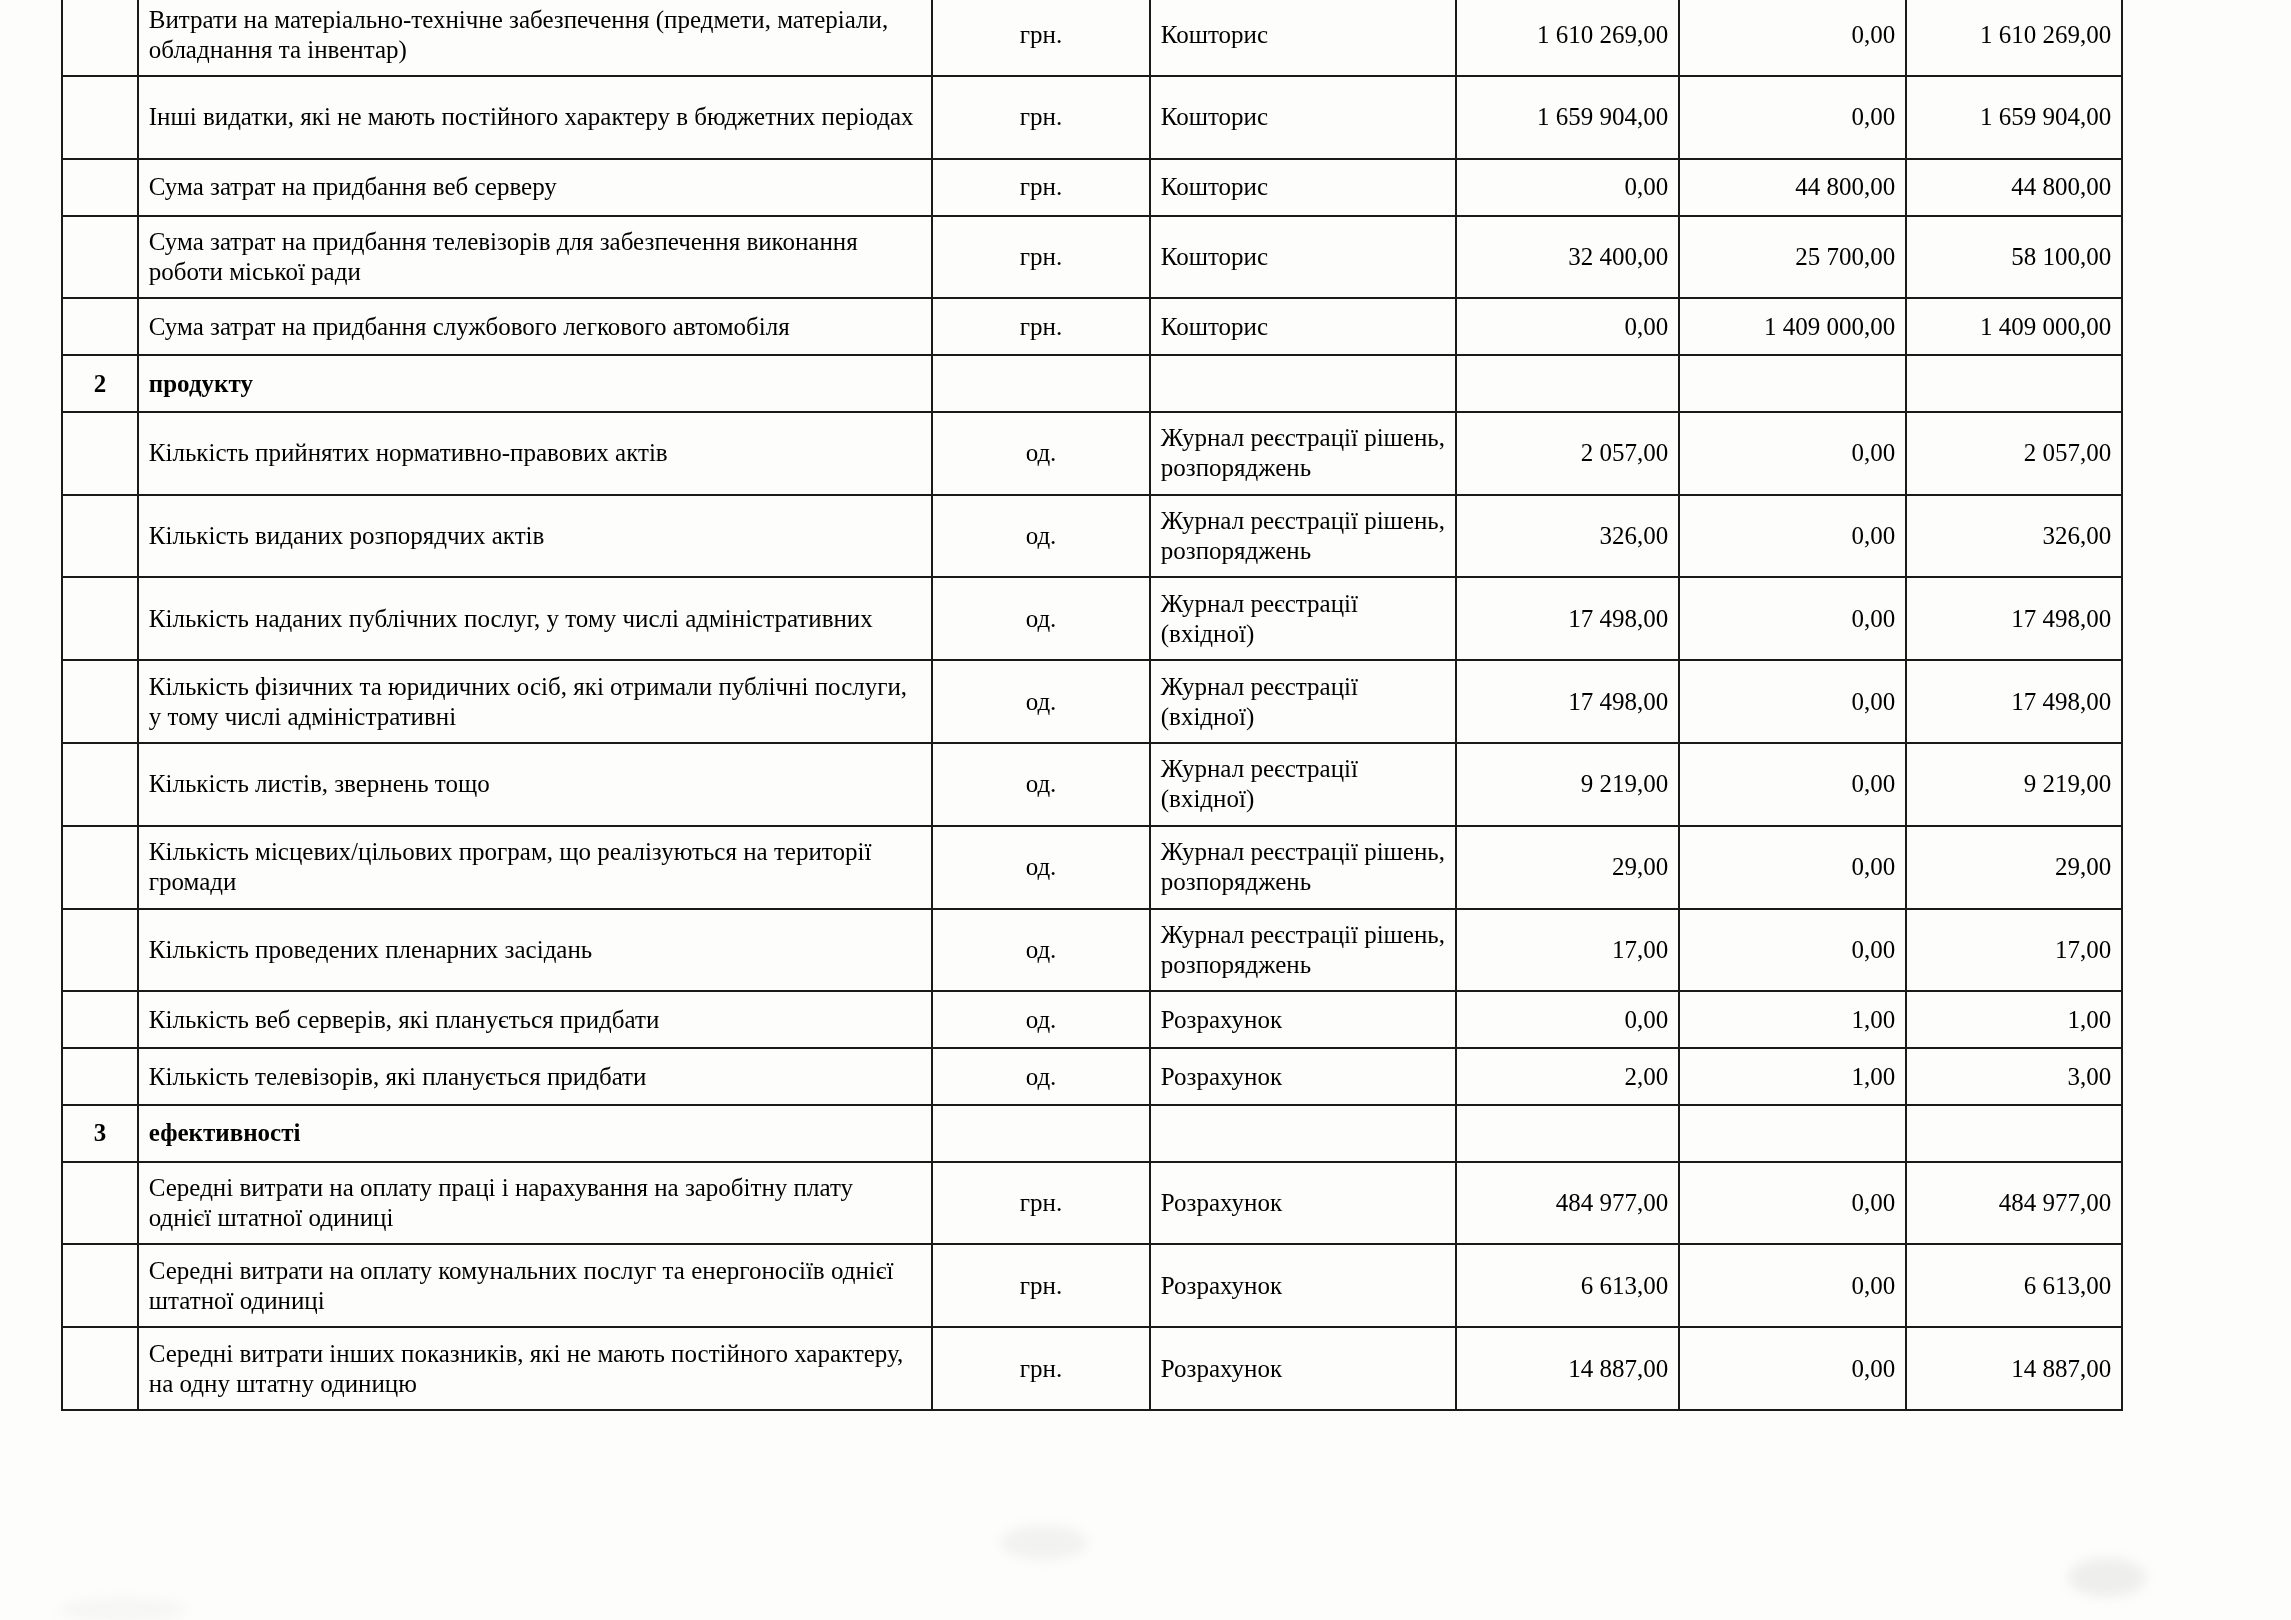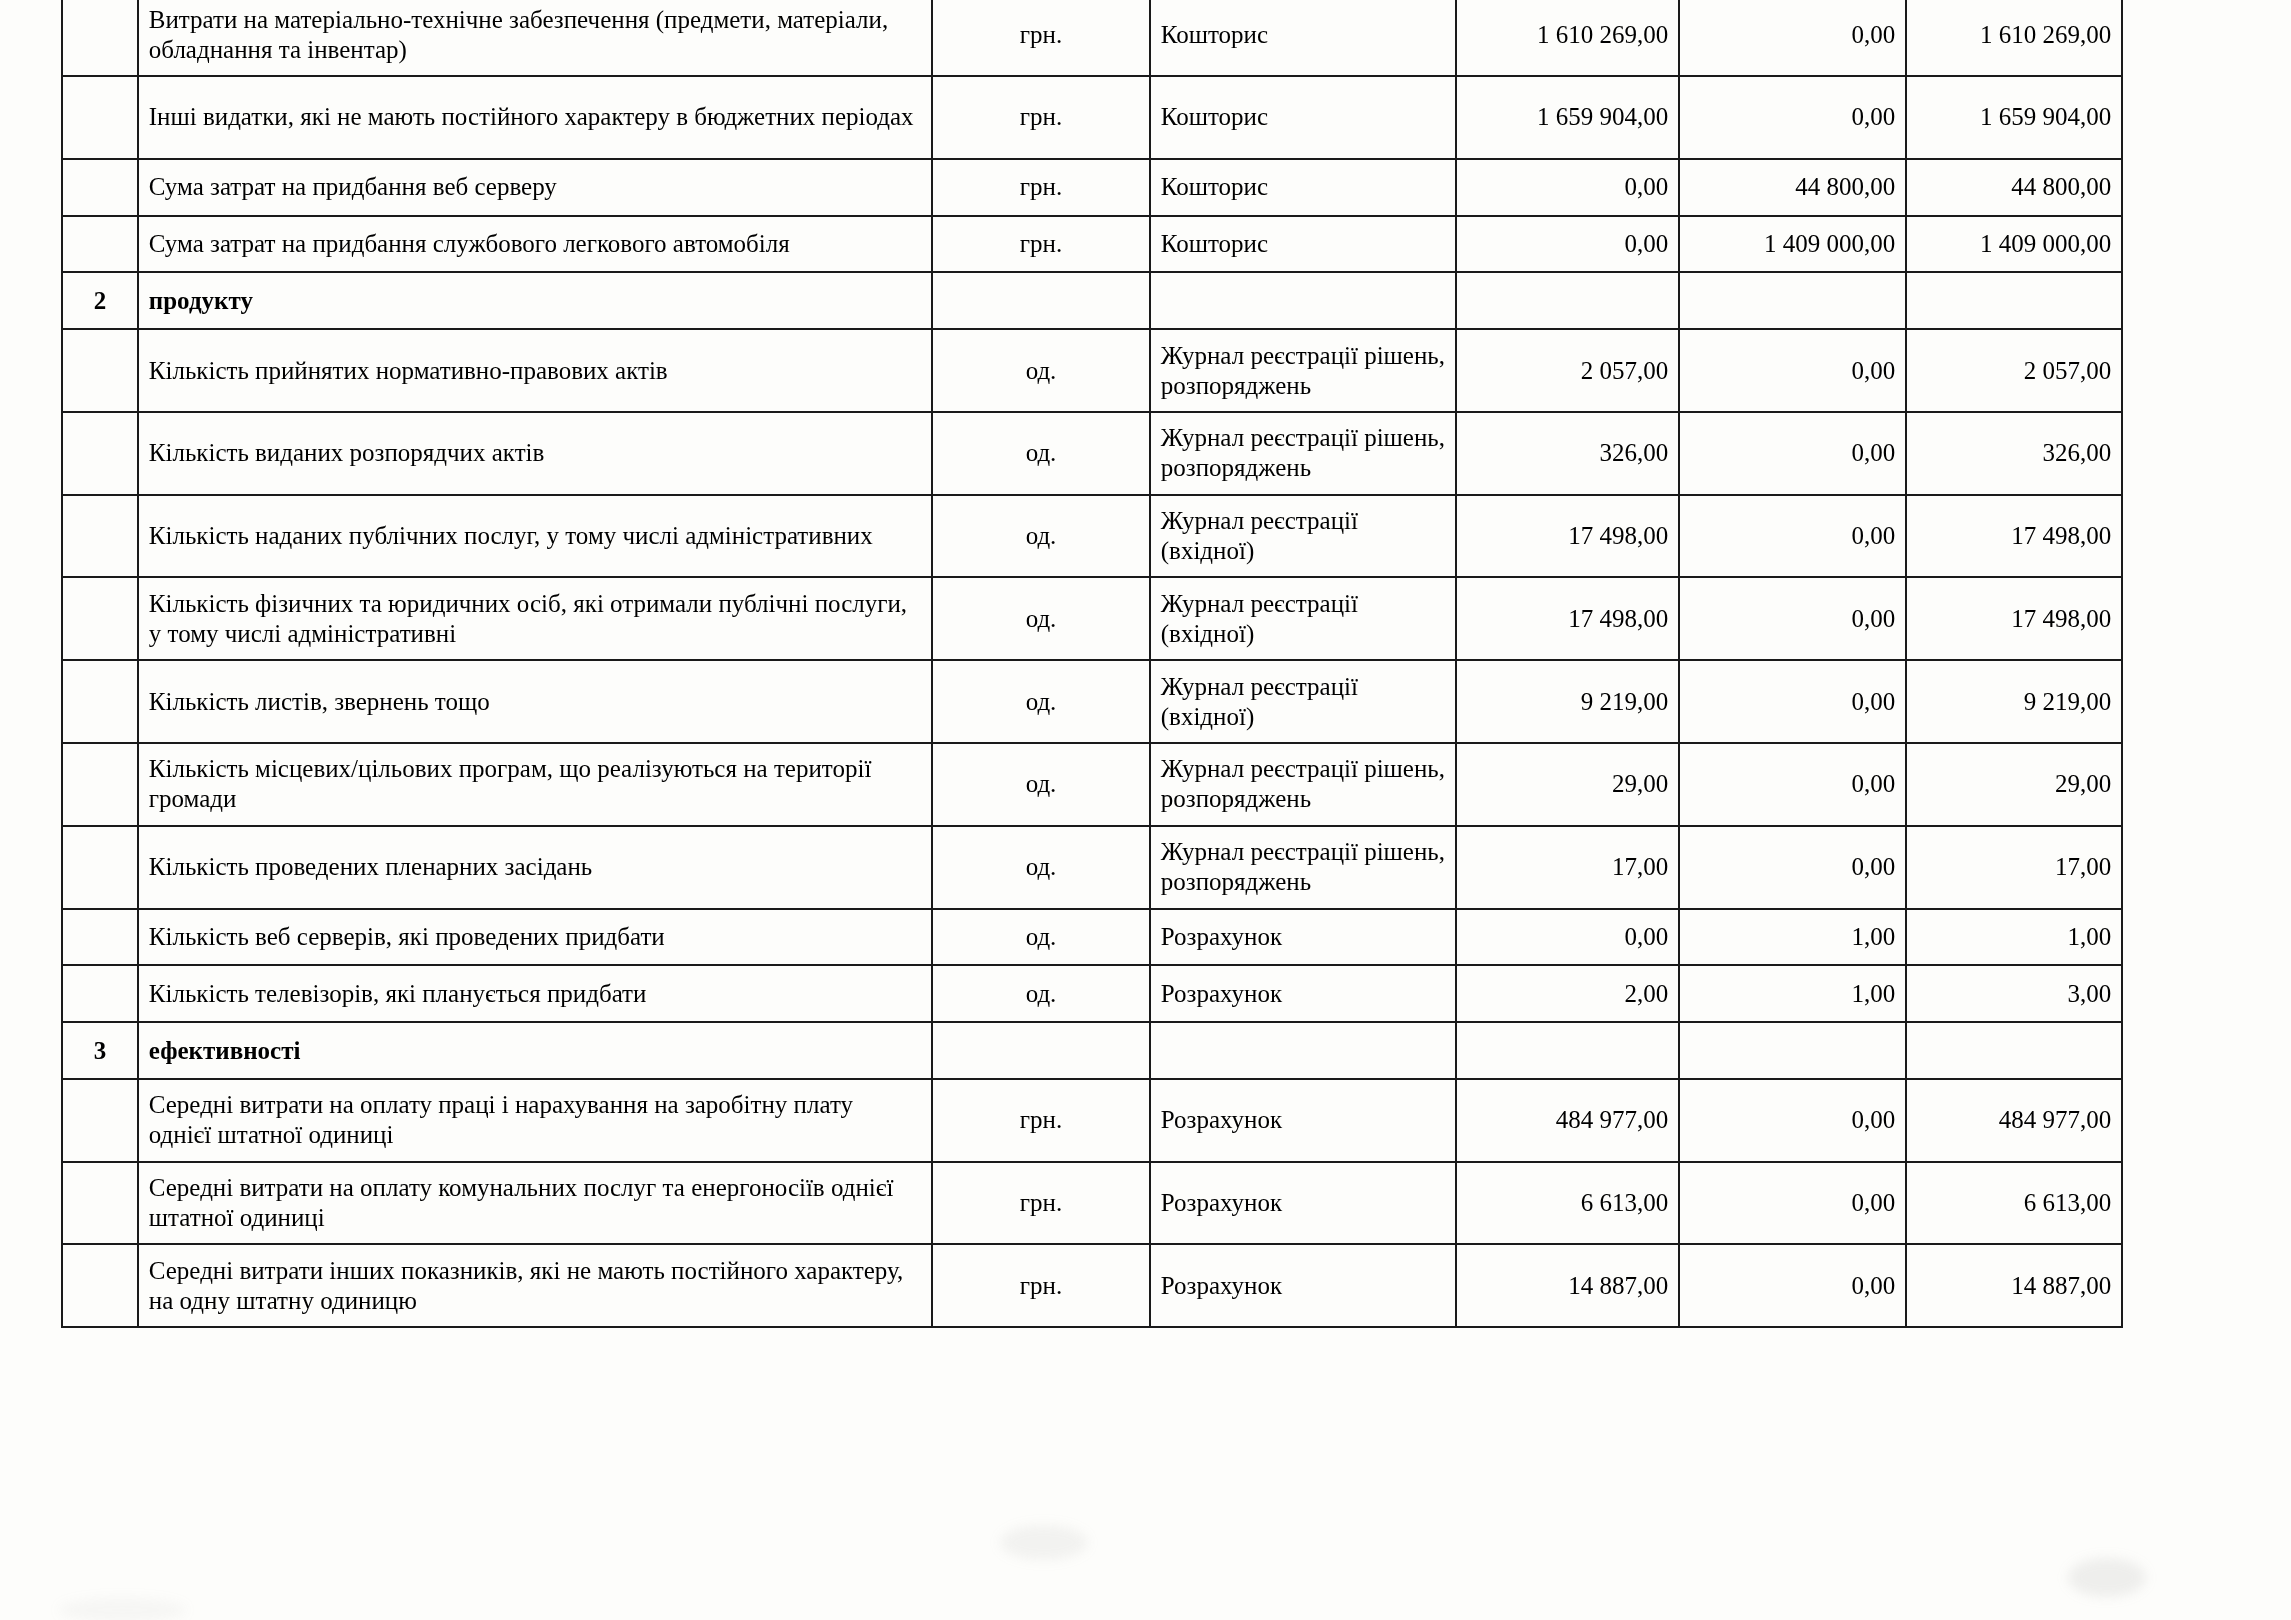--- a/index.html
+++ b/index.html
@@ -116,20 +116,29 @@
       <tr class="row-1line">
         <td class="c-num-cell"></td>
         <td class="c-name-cell">Сума затрат на придбання веб серверу</td>
         <td class="c-unit-cell">грн.</td>
         <td class="c-src-cell">Кошторис</td>
         <td class="num">0,00</td>
         <td class="num">44 800,00</td>
         <td class="num">44 800,00</td>
       </tr>
 
+      <tr class="row-2line">
+        <td class="c-num-cell"></td>
+        <td class="c-name-cell">Сума затрат на придбання телевізорів для забезпечення виконання роботи міської ради</td>
+        <td class="c-unit-cell">грн.</td>
+        <td class="c-src-cell">Кошторис</td>
+        <td class="num">32 400,00</td>
+        <td class="num">25 700,00</td>
+        <td class="num">58 100,00</td>
+      </tr>
 
       <tr class="row-1line">
         <td class="c-num-cell"></td>
         <td class="c-name-cell">Сума затрат на придбання службового легкового автомобіля</td>
         <td class="c-unit-cell">грн.</td>
         <td class="c-src-cell">Кошторис</td>
         <td class="num">0,00</td>
         <td class="num">1 409 000,00</td>
         <td class="num">1 409 000,00</td>
       </tr>
@@ -209,21 +218,21 @@
         <td class="c-name-cell">Кількість проведених пленарних засідань</td>
         <td class="c-unit-cell">од.</td>
         <td class="c-src-cell">Журнал реєстрації рішень, розпоряджень</td>
         <td class="num">17,00</td>
         <td class="num">0,00</td>
         <td class="num">17,00</td>
       </tr>
 
       <tr class="row-1line">
         <td class="c-num-cell"></td>
-        <td class="c-name-cell">Кількість веб серверів, які проведених придбати</td>
+        <td class="c-name-cell">Кількість веб серверів, які планується придбати</td>
         <td class="c-unit-cell">од.</td>
         <td class="c-src-cell">Розрахунок</td>
         <td class="num">0,00</td>
         <td class="num">1,00</td>
         <td class="num">1,00</td>
       </tr>
 
       <tr class="row-1line">
         <td class="c-num-cell"></td>
         <td class="c-name-cell">Кількість телевізорів, які планується придбати</td>

